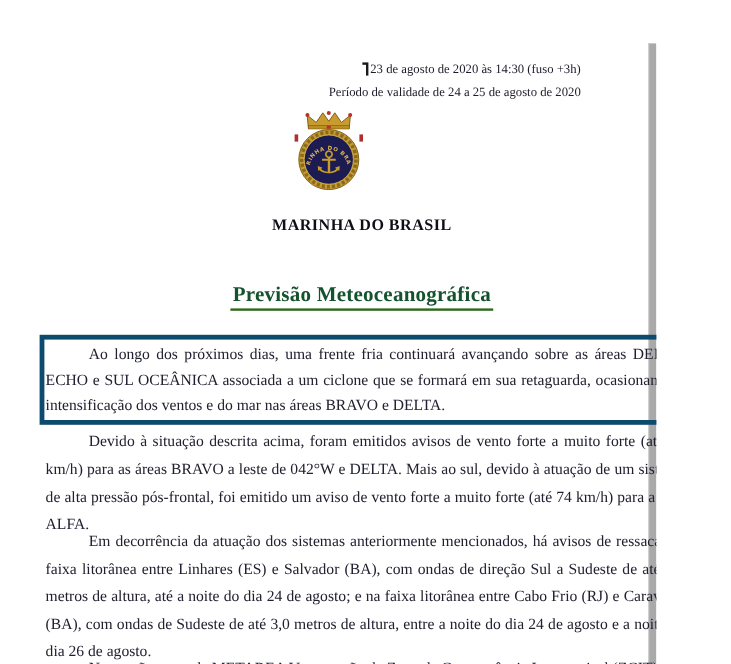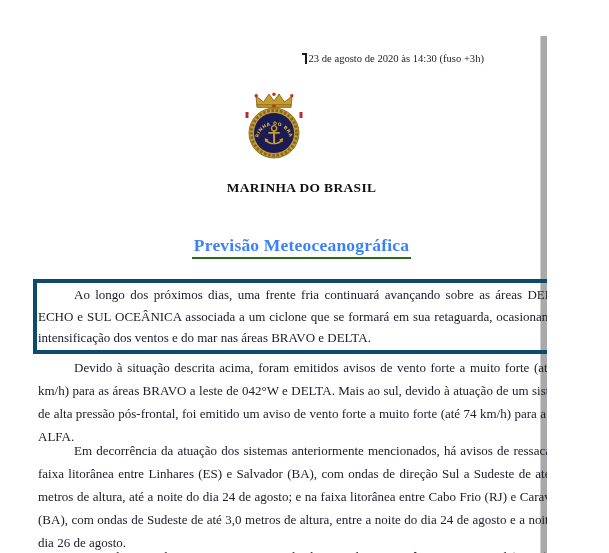--- a/index.html
+++ b/index.html
@@ -7,36 +7,37 @@
         font-family:"Liberation Serif","DejaVu Serif",serif;color:#202030;margin-top:36px;}
   .page-edge{position:absolute;top:0;right:0;width:6px;height:553px;background:#a9a9a9;border-left:1px solid #cfcfcf;}
   .meta{position:absolute;top:13px;right:63px;text-align:right;font-size:10.6px;line-height:19px;color:#1c1c2a;white-space:nowrap;}
   .meta-row{position:relative;}
   .caret{display:inline-block;position:relative;width:1.5px;height:11px;background:#1a1a1a;vertical-align:-2px;margin-right:2px;}
   .caret:before{content:"";position:absolute;left:-3px;top:0;width:3px;height:1.5px;background:#1a1a1a;}
   .emblem{position:absolute;top:55px;left:50%;transform:translateX(-50%);width:66px;height:68px;}
   .org1{position:absolute;top:144px;left:0;width:603px;text-align:center;font-weight:bold;font-size:13.4px;letter-spacing:.4px;color:#0f0f16;}
   .org2{position:absolute;top:169px;left:0;width:603px;text-align:center;font-weight:bold;font-size:13.4px;letter-spacing:.4px;color:#0f0f16;}
   .doc-title-wrap{position:absolute;top:199px;left:0;width:603px;text-align:center;}
-  .doc-title{display:inline-block;font-weight:bold;font-size:17.5px;color:#3b82f6;border-bottom:2px solid #2d6a1c;padding:0 2px 1px 2px;letter-spacing:.2px;}
+  .doc-title{display:inline-block;font-weight:bold;font-size:17.5px;color:#14532d;border-bottom:2px solid #2d6a1c;padding:0 2px 1px 2px;letter-spacing:.2px;}
   .content{position:absolute;top:243px;left:38px;width:533px;font-size:13px;line-height:23px;text-align:justify;color:#202030;}
   .content p{margin:0;text-indent:36px;}
   .content p + p{margin-top:-9px;}
   .hbox{border:4px solid #0c4a6e;margin:0 -5px 2px -5px;padding:1px 1px;line-height:21.5px;}
   .hbox p{margin:0;text-indent:36px;}
 </style>
 </head>
 <body>
 
 <div class="page">
 
   <div class="page-edge"></div>
 
   <div class="meta">
     <div class="meta-row"><span class="caret"></span><span>23 de agosto de 2020 às 14:30 (fuso +3h)</span></div>
+    <div class="meta-row"><span>Período de validade de 24 a 25 de agosto de 2020</span></div>
   </div>
 
   <div class="emblem">
     <svg width="66" height="68" viewBox="0 0 66 68">
 
       <g>
         <path d="M16,16 L15,5 L22.5,11 L28,3 L33,10 L38,3 L43.5,11 L51,5 L50,16 Z" fill="#c79b2e" stroke="#7a5c15" stroke-width="0.8"></path>
         <rect x="16" y="13.5" width="34" height="3" fill="#b98f25" stroke="#7a5c15" stroke-width="0.5"></rect>
         <circle cx="15.2" cy="4.8" r="1.7" fill="#b83228"></circle>
         <circle cx="33" cy="3.2" r="1.7" fill="#b83228"></circle>

